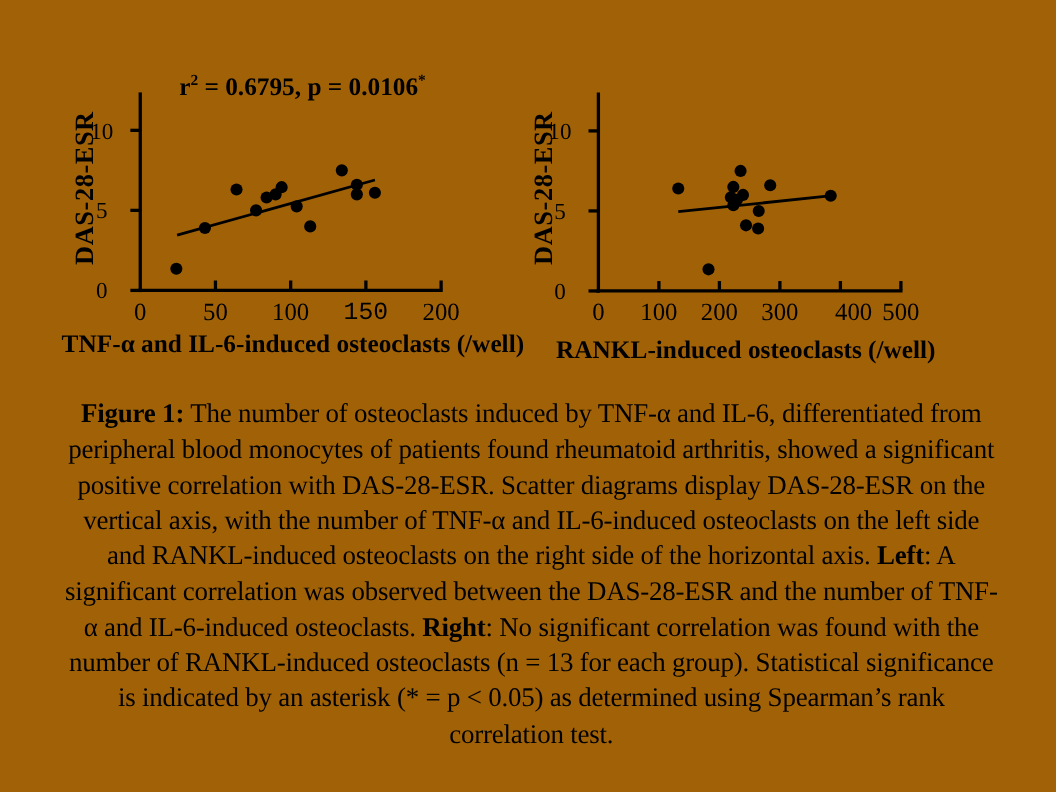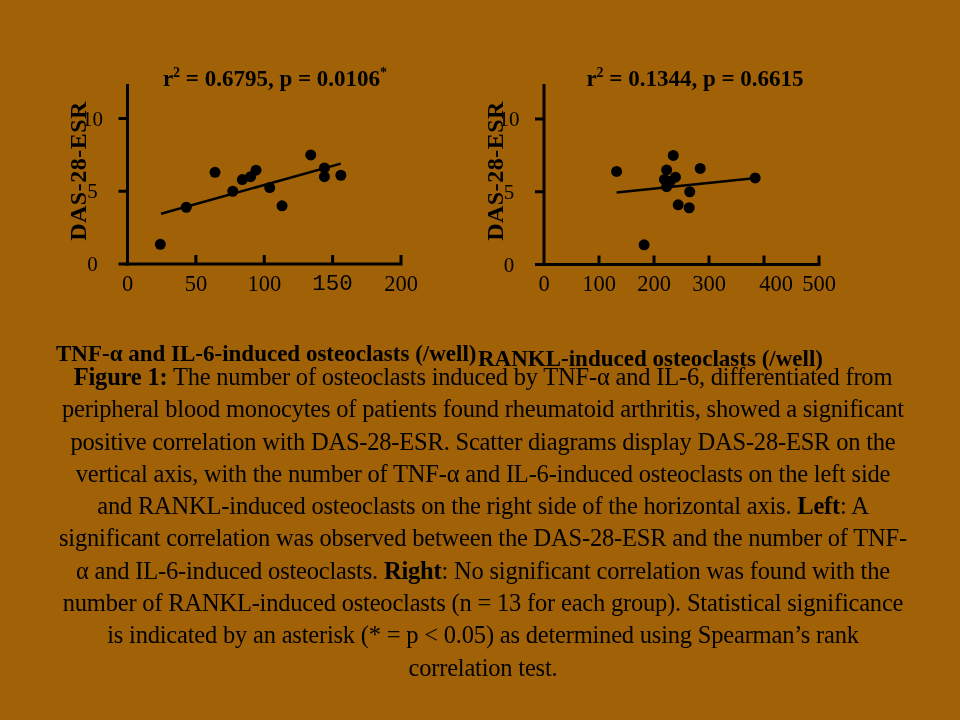--- a/index.html
+++ b/index.html
@@ -35,22 +35,22 @@
     transform: translate(-50%, -50%) rotate(-90deg);
     letter-spacing: 0.5px;
   }
   #ylabel-left  { left: 78px;  top: 171px; }
   #ylabel-right { left: 495px; top: 171px; }
 
   .x-axis-label {
     position: absolute;
     font-weight: 700;
     font-size: 23px;
+    text-align: center;
     white-space: nowrap;
-    margin-top: 41px;
   }
   #xlabel-left  { left: 56px;  top: 300px; width: 420px; }
   #xlabel-right { left: 478px; top: 305px; width: 400px; }
 
   .x-tick-label {
     position: absolute;
     width: 60px;
     text-align: center;
     font-size: 22.5px;
     line-height: 26px;
@@ -128,21 +128,20 @@
         <circle cx="678.2" cy="204.845" r="5.5" fill="#000000"></circle>
         <circle cx="689.2" cy="207.755" r="5.5" fill="#000000"></circle>
         <circle cx="689.75" cy="191.75" r="5.5" fill="#000000"></circle>
         <circle cx="700.2" cy="168.47" r="5.5" fill="#000000"></circle>
         <circle cx="755.2" cy="177.9275" r="5.5" fill="#000000"></circle>
       </g>
     </svg>
 
   <div class="plot-title" id="title-left"><span>r</span><sup>2</sup><span> = 0.6795, p = 0.0106</span><sup>*</sup></div>
 
-  <div class="plot-title" id="title-right"><span>r</span><sup>2</sup><span> = 0.1344, p = 0.6615</span><sup></sup></div>
 
   <div class="y-axis-label" id="ylabel-left">DAS-28-ESR</div>
   <div class="y-axis-label" id="ylabel-right">DAS-28-ESR</div>
 
   <div class="x-axis-label" id="xlabel-left">TNF-α and IL-6-induced osteoclasts (/well)</div>
   <div class="x-axis-label" id="xlabel-right">RANKL-induced osteoclasts (/well)</div>
 
   <div id="ticks-layer">
       <div class="x-tick-label" style="left: 97.5px; top: 271px;">0</div>
       <div class="x-tick-label" style="left: 165.875px; top: 271px;">50</div>

